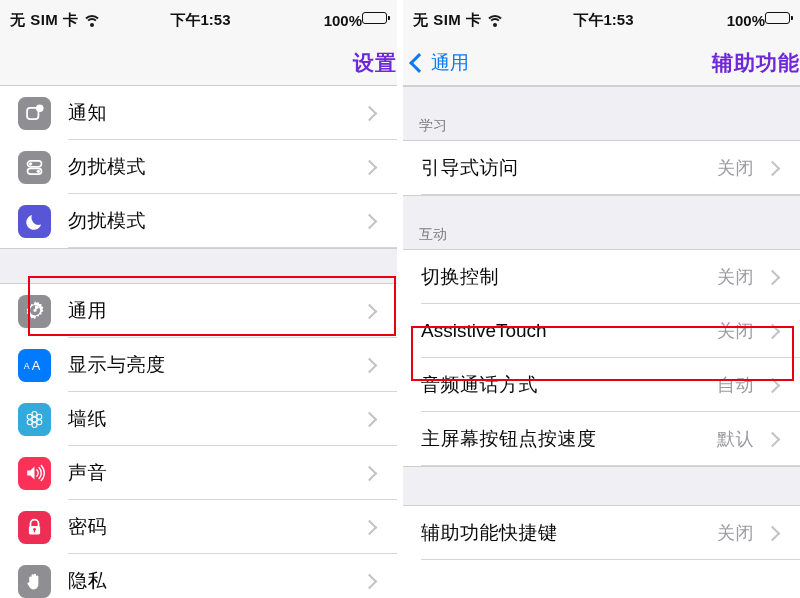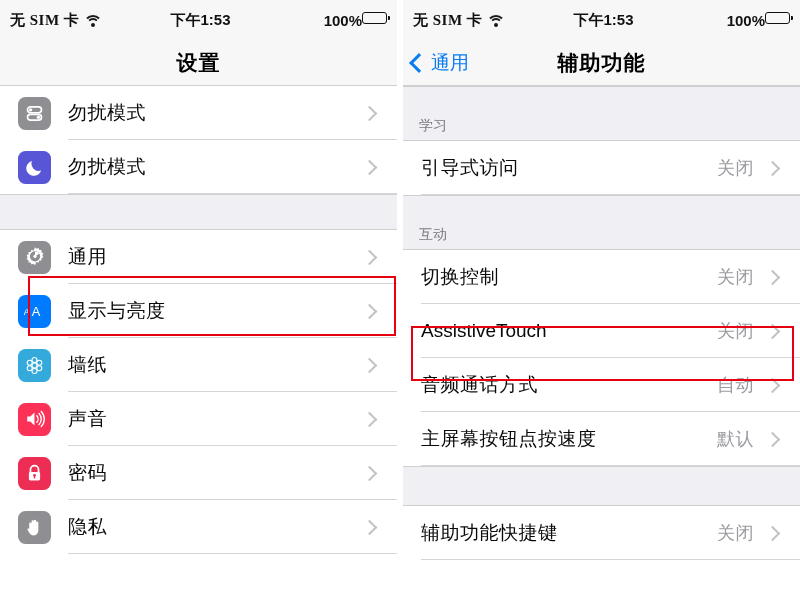--- a/index.html
+++ b/index.html
@@ -35,21 +35,21 @@
     display: flex;
     align-items: center;
     padding: 0 10px;
     box-sizing: border-box;
     font-size: 15px;
     font-weight: bold;
     color: #111;
     position: relative;
   }
   .sb-left { display: flex; align-items: center; gap: 5px; }
-  .sb-carrier { letter-spacing: .5px; font-size: 15px; font-family: Liberation Serif, serif; }
+  .sb-carrier { letter-spacing: .5px; font-size: 15px; }
   .wifi-ico { display: inline-block; width: 17px; height: 13px; position: relative; }
   .wifi-ico i {
     position: absolute;
     border: 2px solid #1a1a1a;
     border-bottom-color: transparent;
     border-left-color: transparent;
     border-right-color: transparent;
     border-radius: 50%;
     left: 50%;
     transform: translateX(-50%);
@@ -103,24 +103,24 @@
     background: #f7f7f7;
     border-bottom: 1px solid #cfcfd2;
     display: flex;
     align-items: center;
     position: relative;
     box-sizing: border-box;
   }
   .nav-title {
     position: absolute;
     left: 0; right: 0;
-    text-align: center;
+    text-align: right;
     font-size: 21px;
     font-weight: bold;
-    color: #000000;
+    color: #6d28d9;
     letter-spacing: 1px;
   }
   .nav-back {
     display: flex;
     align-items: center;
     gap: 3px;
     margin-left: 9px;
     color: #0a7cf2;
     font-size: 19px;
     z-index: 2;
@@ -240,20 +240,30 @@
         <span class="battery"><span class="fill"></span></span>
       </div>
     </div>
 
     <div class="navbar">
       <div class="nav-title">设置</div>
     </div>
 
     <div class="list">
 
+      <div class="row">
+        <span class="app-icon" style="background:#8e8e93">
+          <svg width="21" height="21" viewBox="0 0 24 24">
+              <rect x="3.5" y="5.5" width="13" height="13" rx="3.6" fill="none" stroke="#fff" stroke-width="2"></rect>
+              <circle cx="18" cy="6" r="4.3" fill="#fff"></circle>
+            </svg>
+        </span>
+        <span class="row-label">通知</span>
+        <span class="chev"></span>
+      </div>
 
       <div class="row">
         <span class="app-icon" style="background:#8e8e93">
           <svg width="21" height="21" viewBox="0 0 24 24">
             <rect x="4" y="4.5" width="16" height="6.6" rx="3.3" fill="none" stroke="#fff" stroke-width="1.9"></rect>
             <circle cx="7.6" cy="7.8" r="1.9" fill="#fff"></circle>
             <rect x="4" y="13" width="16" height="6.6" rx="3.3" fill="none" stroke="#fff" stroke-width="1.9"></rect>
             <circle cx="16.4" cy="16.3" r="1.9" fill="#fff"></circle>
           </svg>
         </span>

